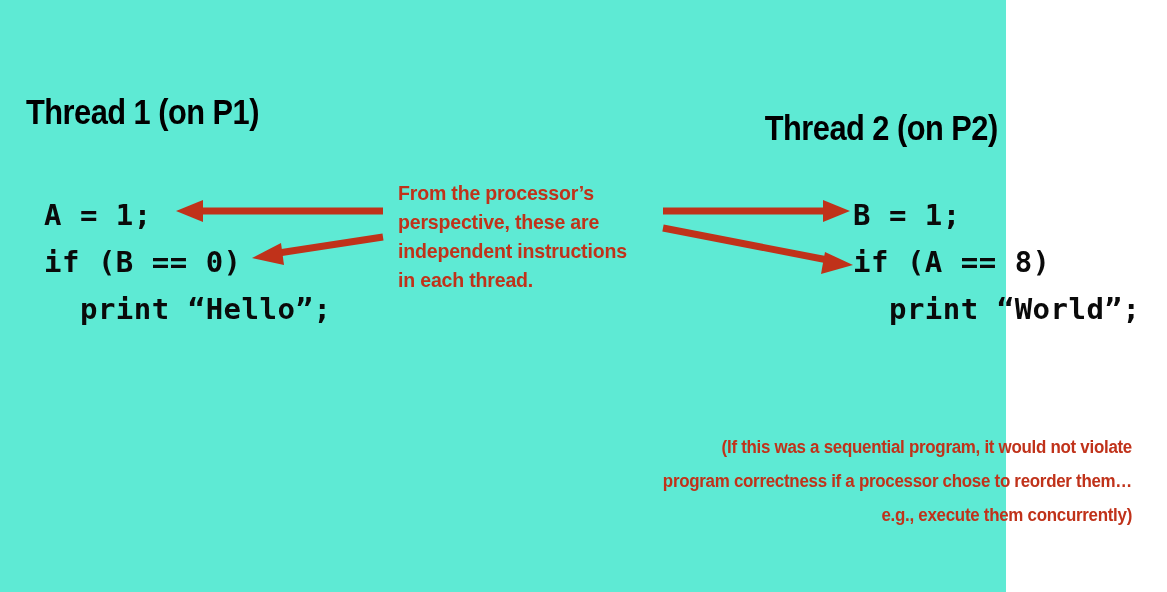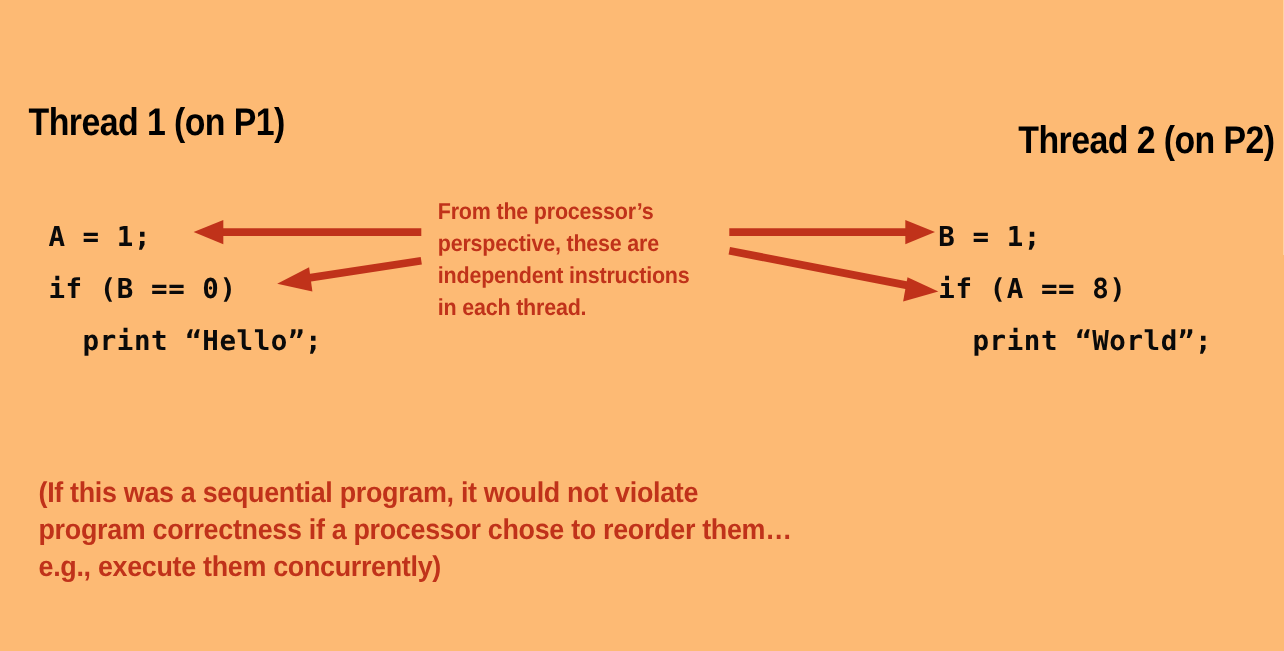--- a/index.html
+++ b/index.html
@@ -8,23 +8,23 @@
   }
   body {
     width: 1167px;
     height: 592px;
     background: #ffffff;
     font-family: "Liberation Sans", sans-serif;
     overflow: hidden;
   }
   #slide {
     position: relative;
-    width: 1167px;
+    width: 1006px;
     height: 592px;
-    background: #fdba74;
+    background: #5eead4;
   }
 
   
   .thread-heading {
     position: absolute;
     font-family: "Liberation Sans", sans-serif;
     font-weight: bold;
     font-size: 35px;
     letter-spacing: -0.6px;
     color: #000000;
@@ -39,21 +39,21 @@
   #thread2-heading {
     right: 8px;
     top: 108px;
     transform-origin: right top;
   }
 
   
   .code-block {
     position: absolute;
     font-family: "DejaVu Sans Mono", monospace;
-    font-size: 25px;
+    font-size: 29px;
     font-weight: bold;
     line-height: 47px;
     color: #0a0a0a;
     white-space: pre;
     letter-spacing: 0.5px;
   }
   #thread1-code {
     left: 44px;
     top: 192px;
   }
@@ -81,25 +81,25 @@
     display: block;
     white-space: nowrap;
   }
 
   
   #bottom-caption {
     position: absolute;
     left: 0;
     top: 430px;
     width: 1167px;
-    text-align: left;
+    text-align: right;
     color: #C0321A;
     font-family: "Liberation Sans", sans-serif;
     font-weight: bold;
-    font-size: 26px;
+    font-size: 18px;
     line-height: 34px;
     letter-spacing: -0.3px;
   }
   #bottom-caption .caption-line {
     display: block;
     white-space: nowrap;
     transform: scaleX(0.94);
   }
 
   

